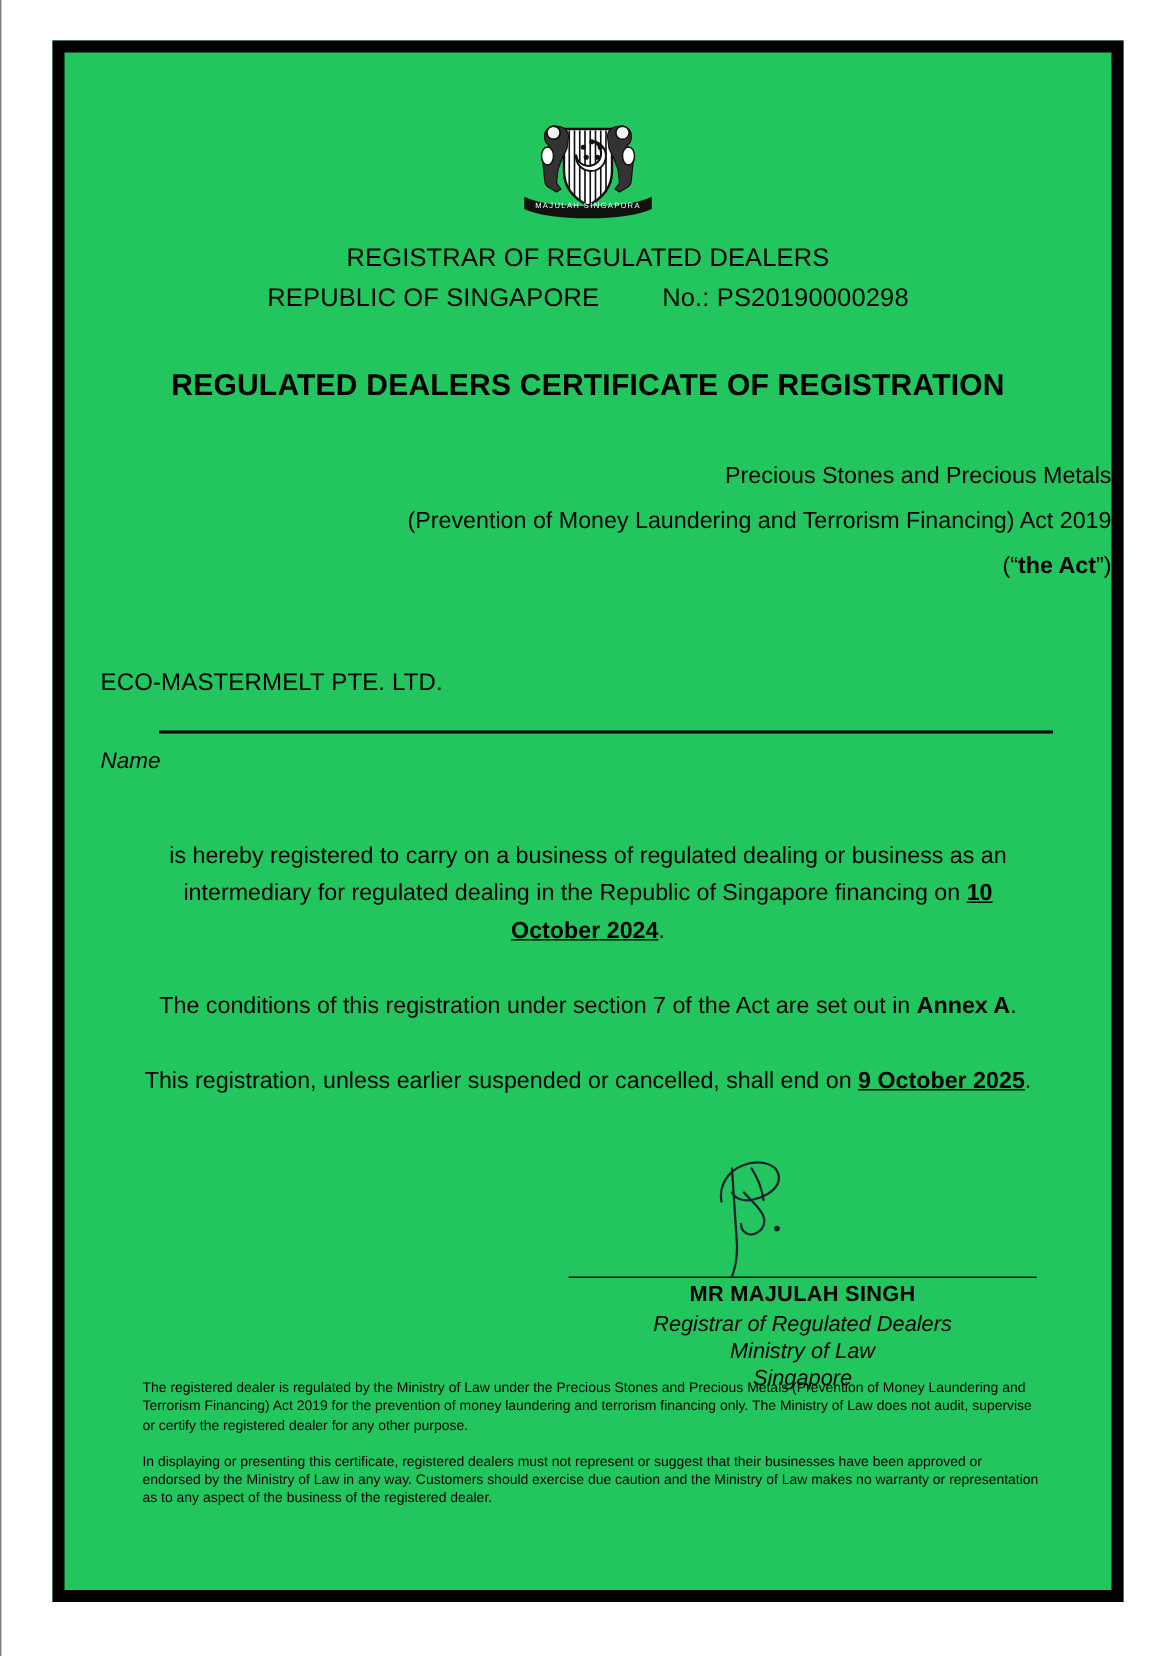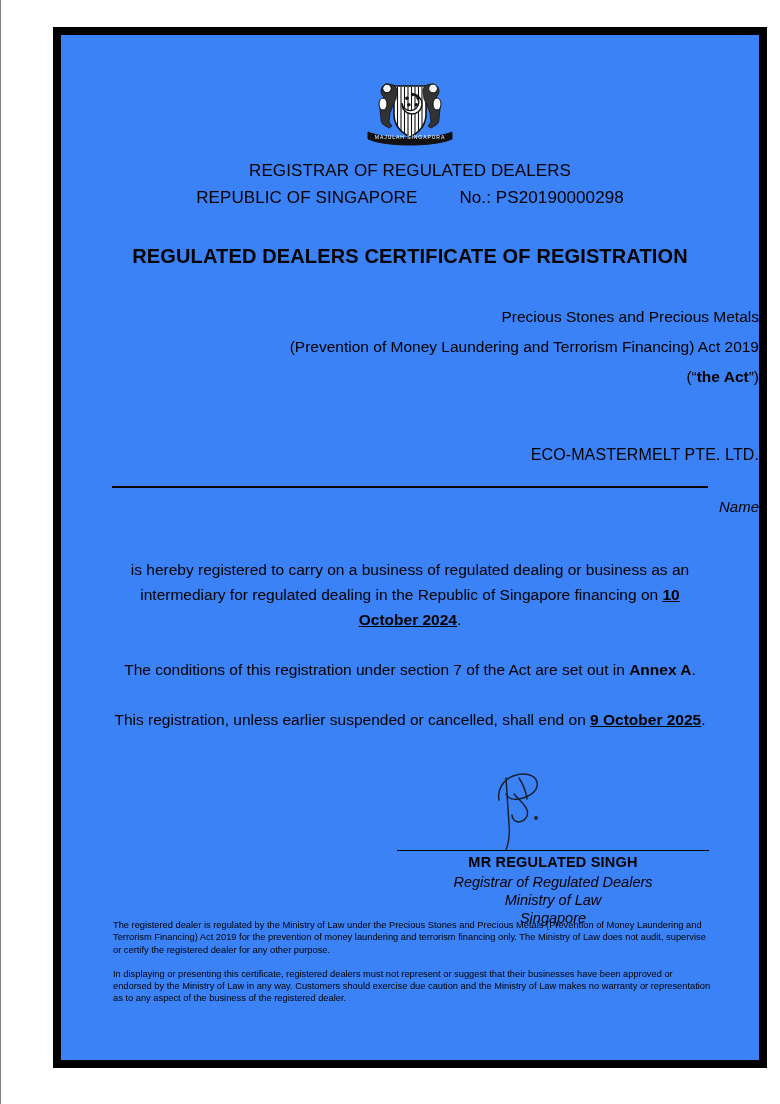--- a/index.html
+++ b/index.html
@@ -25,22 +25,21 @@
   }
   
   #frame {
     position: absolute;
     left: 34px;
     top: 27px;
     width: 714px;
     height: 1041px;
     border: 8px solid #000000;
     box-sizing: border-box;
-    background: #3b82f6;
-    margin-left: 18px;
+    background: #22c55e;
   }
   #inner {
     position: absolute;
     left: 0; top: 0;
     width: 100%;
     height: 100%;
     box-sizing: border-box;
     padding: 0;
   }
 
@@ -90,21 +89,22 @@
   }
   .act-quote {
     font-size: 15.5px;
     line-height: 30px;
   }
   .act-quote b { font-weight: bold; }
 
   
   .name-block {
     margin-top: 52px;
-    text-align: right;
+    text-align: left;
+    padding-left: 24px;
   }
   .company-name {
     font-size: 16px;
     line-height: 22px;
     letter-spacing: 0.1px;
   }
   .name-rule {
     margin: 20px auto 0 auto;
     width: 596px;
     height: 0;
@@ -287,21 +287,21 @@
                        C66 25 56 31 46 33 C40 34 35 32 33 28"></path>
               <path d="M33 12 C34 26 35 44 36 58 C37 68 36 76 33 84"></path>
               <path d="M41 28 C46 34 52 38 54 44 C56 50 52 55 46 56
                        C42 56 39 53 39 49"></path>
               <path d="M46 12 C50 18 53 26 54 33"></path>
             </g>
             <circle cx="63" cy="52" r="1.9" fill="#1b2030"></circle>
           </svg>
         </span>
         <div class="sig-rule"></div>
-        <div class="sig-name">MR REGULATED SINGH</div>
+        <div class="sig-name">MR MAJULAH SINGH</div>
         <div class="sig-lines">
           <div class="sig-sub">Registrar of Regulated Dealers</div>
           <div class="sig-sub">Ministry of Law</div>
           <div class="sig-sub">Singapore</div>
         </div>
       </div>
 
       <div class="fineprint">
         <div class="fp-para">The registered dealer is regulated by the Ministry of Law under the Precious Stones and Precious Metals (Prevention of Money Laundering and Terrorism Financing) Act 2019 for the prevention of money laundering and terrorism financing only. The Ministry of Law does not audit, supervise or certify the registered dealer for any other purpose.</div>
         <div class="fp-para">In displaying or presenting this certificate, registered dealers must not represent or suggest that their businesses have been approved or endorsed by the Ministry of Law in any way. Customers should exercise due caution and the Ministry of Law makes no warranty or representation as to any aspect of the business of the registered dealer.</div>

